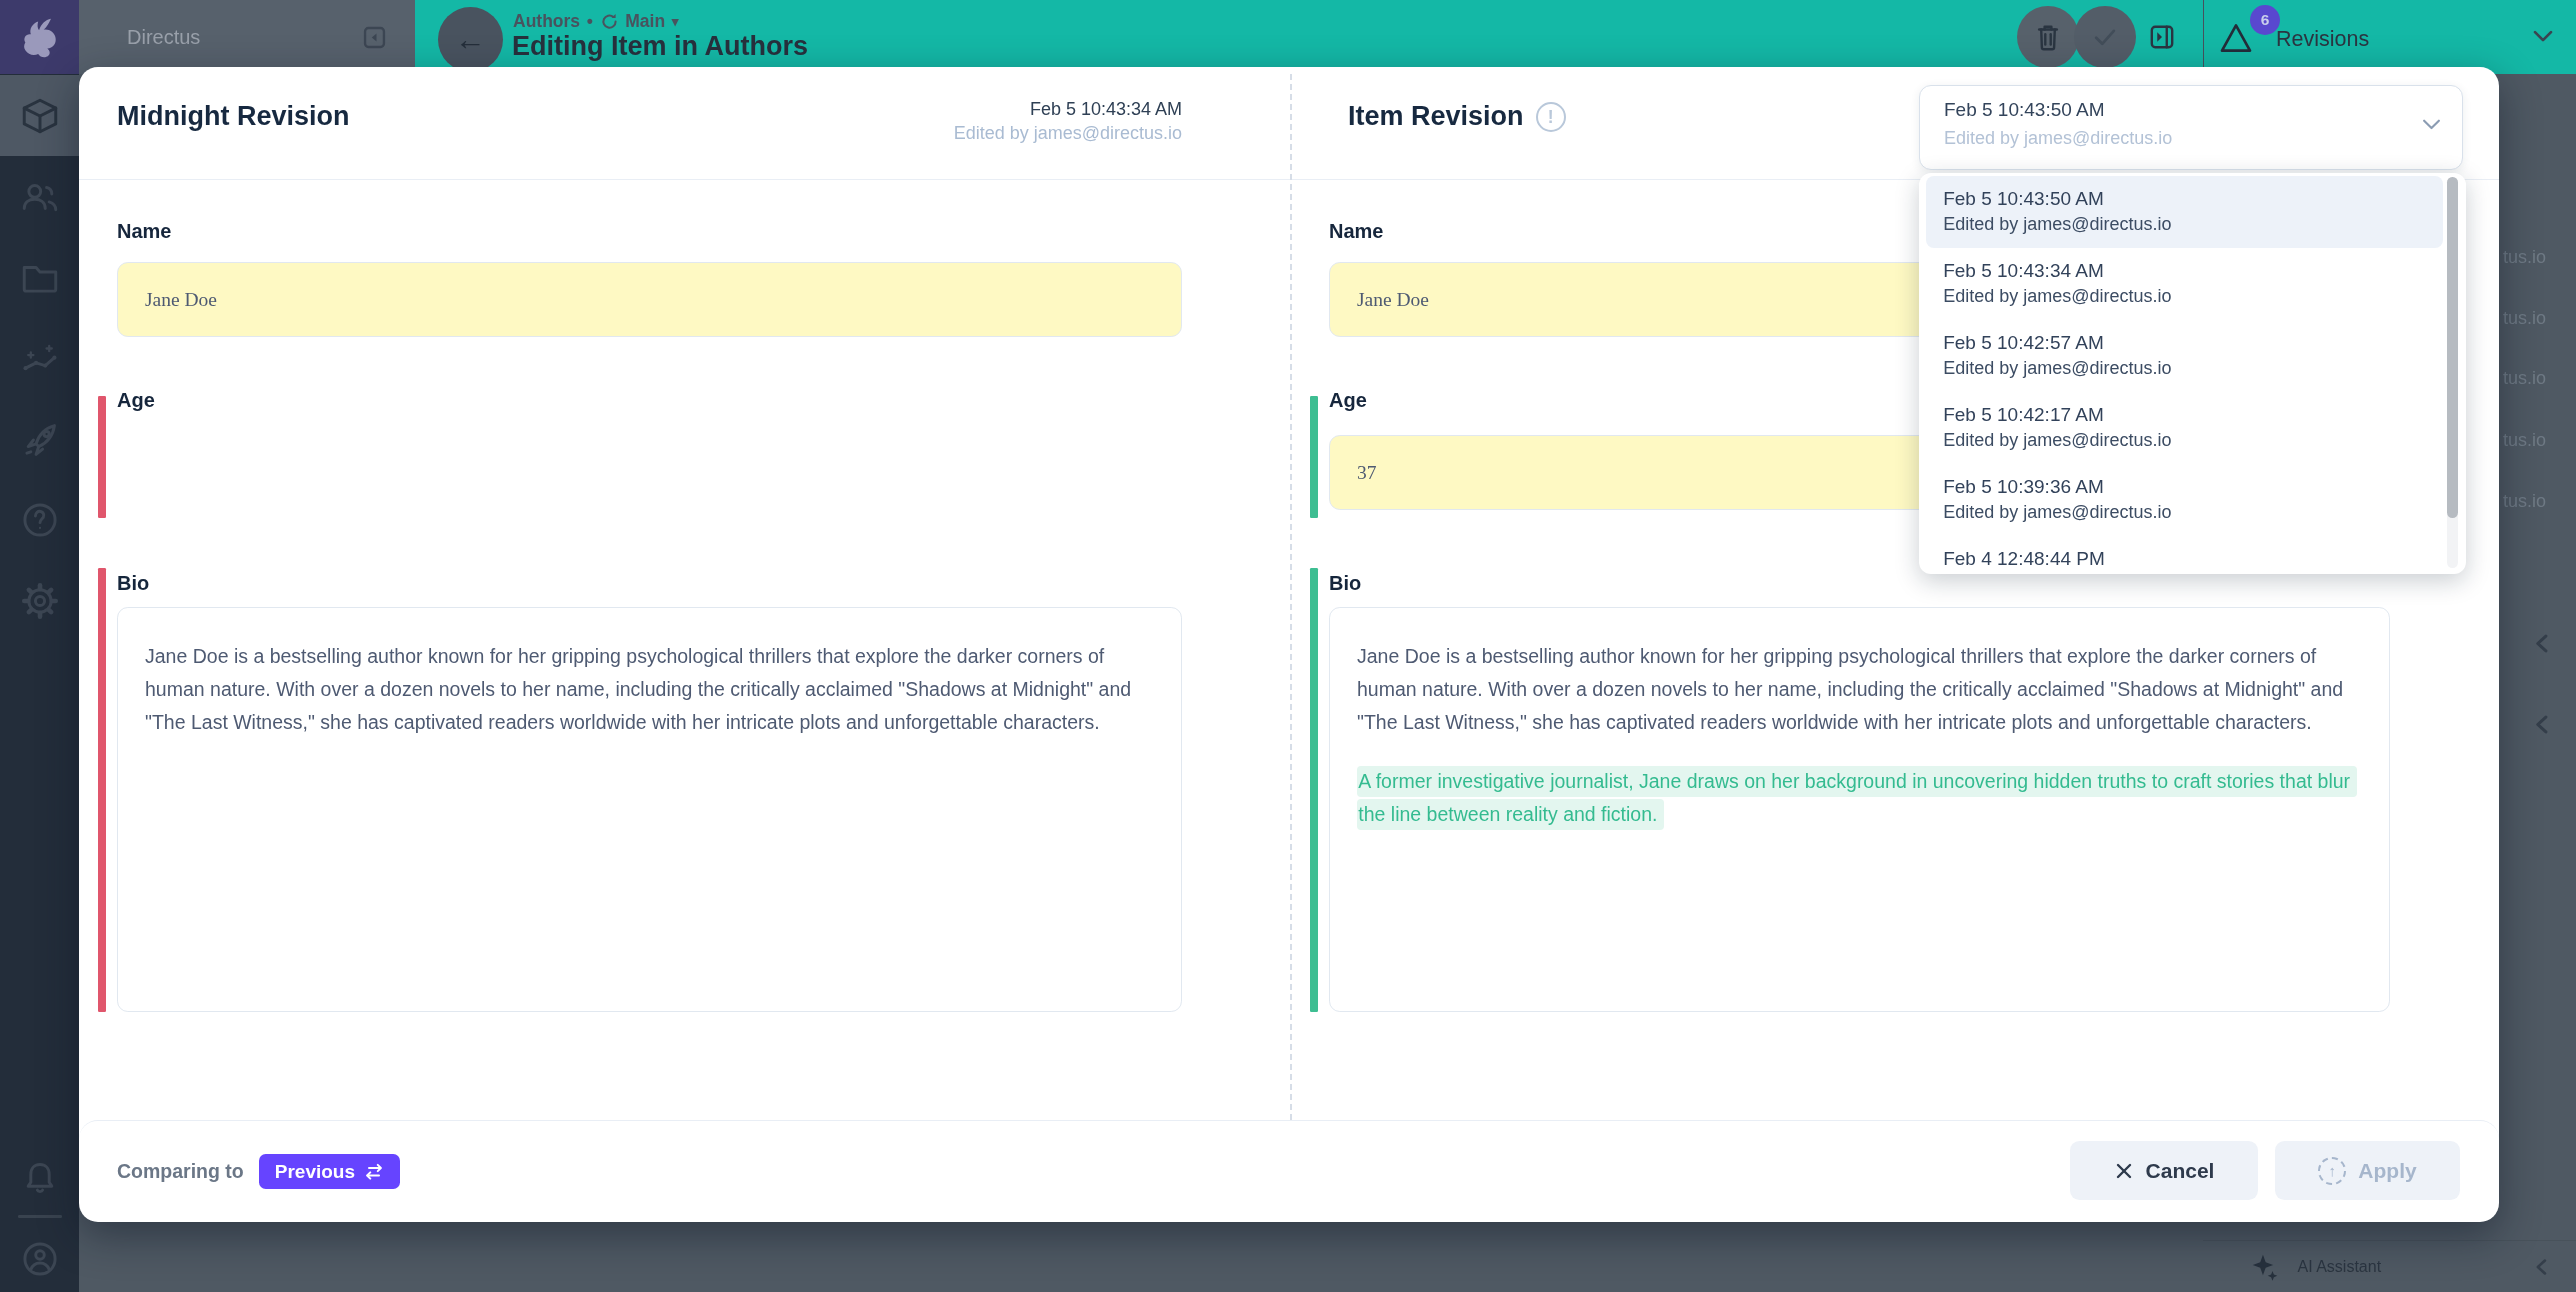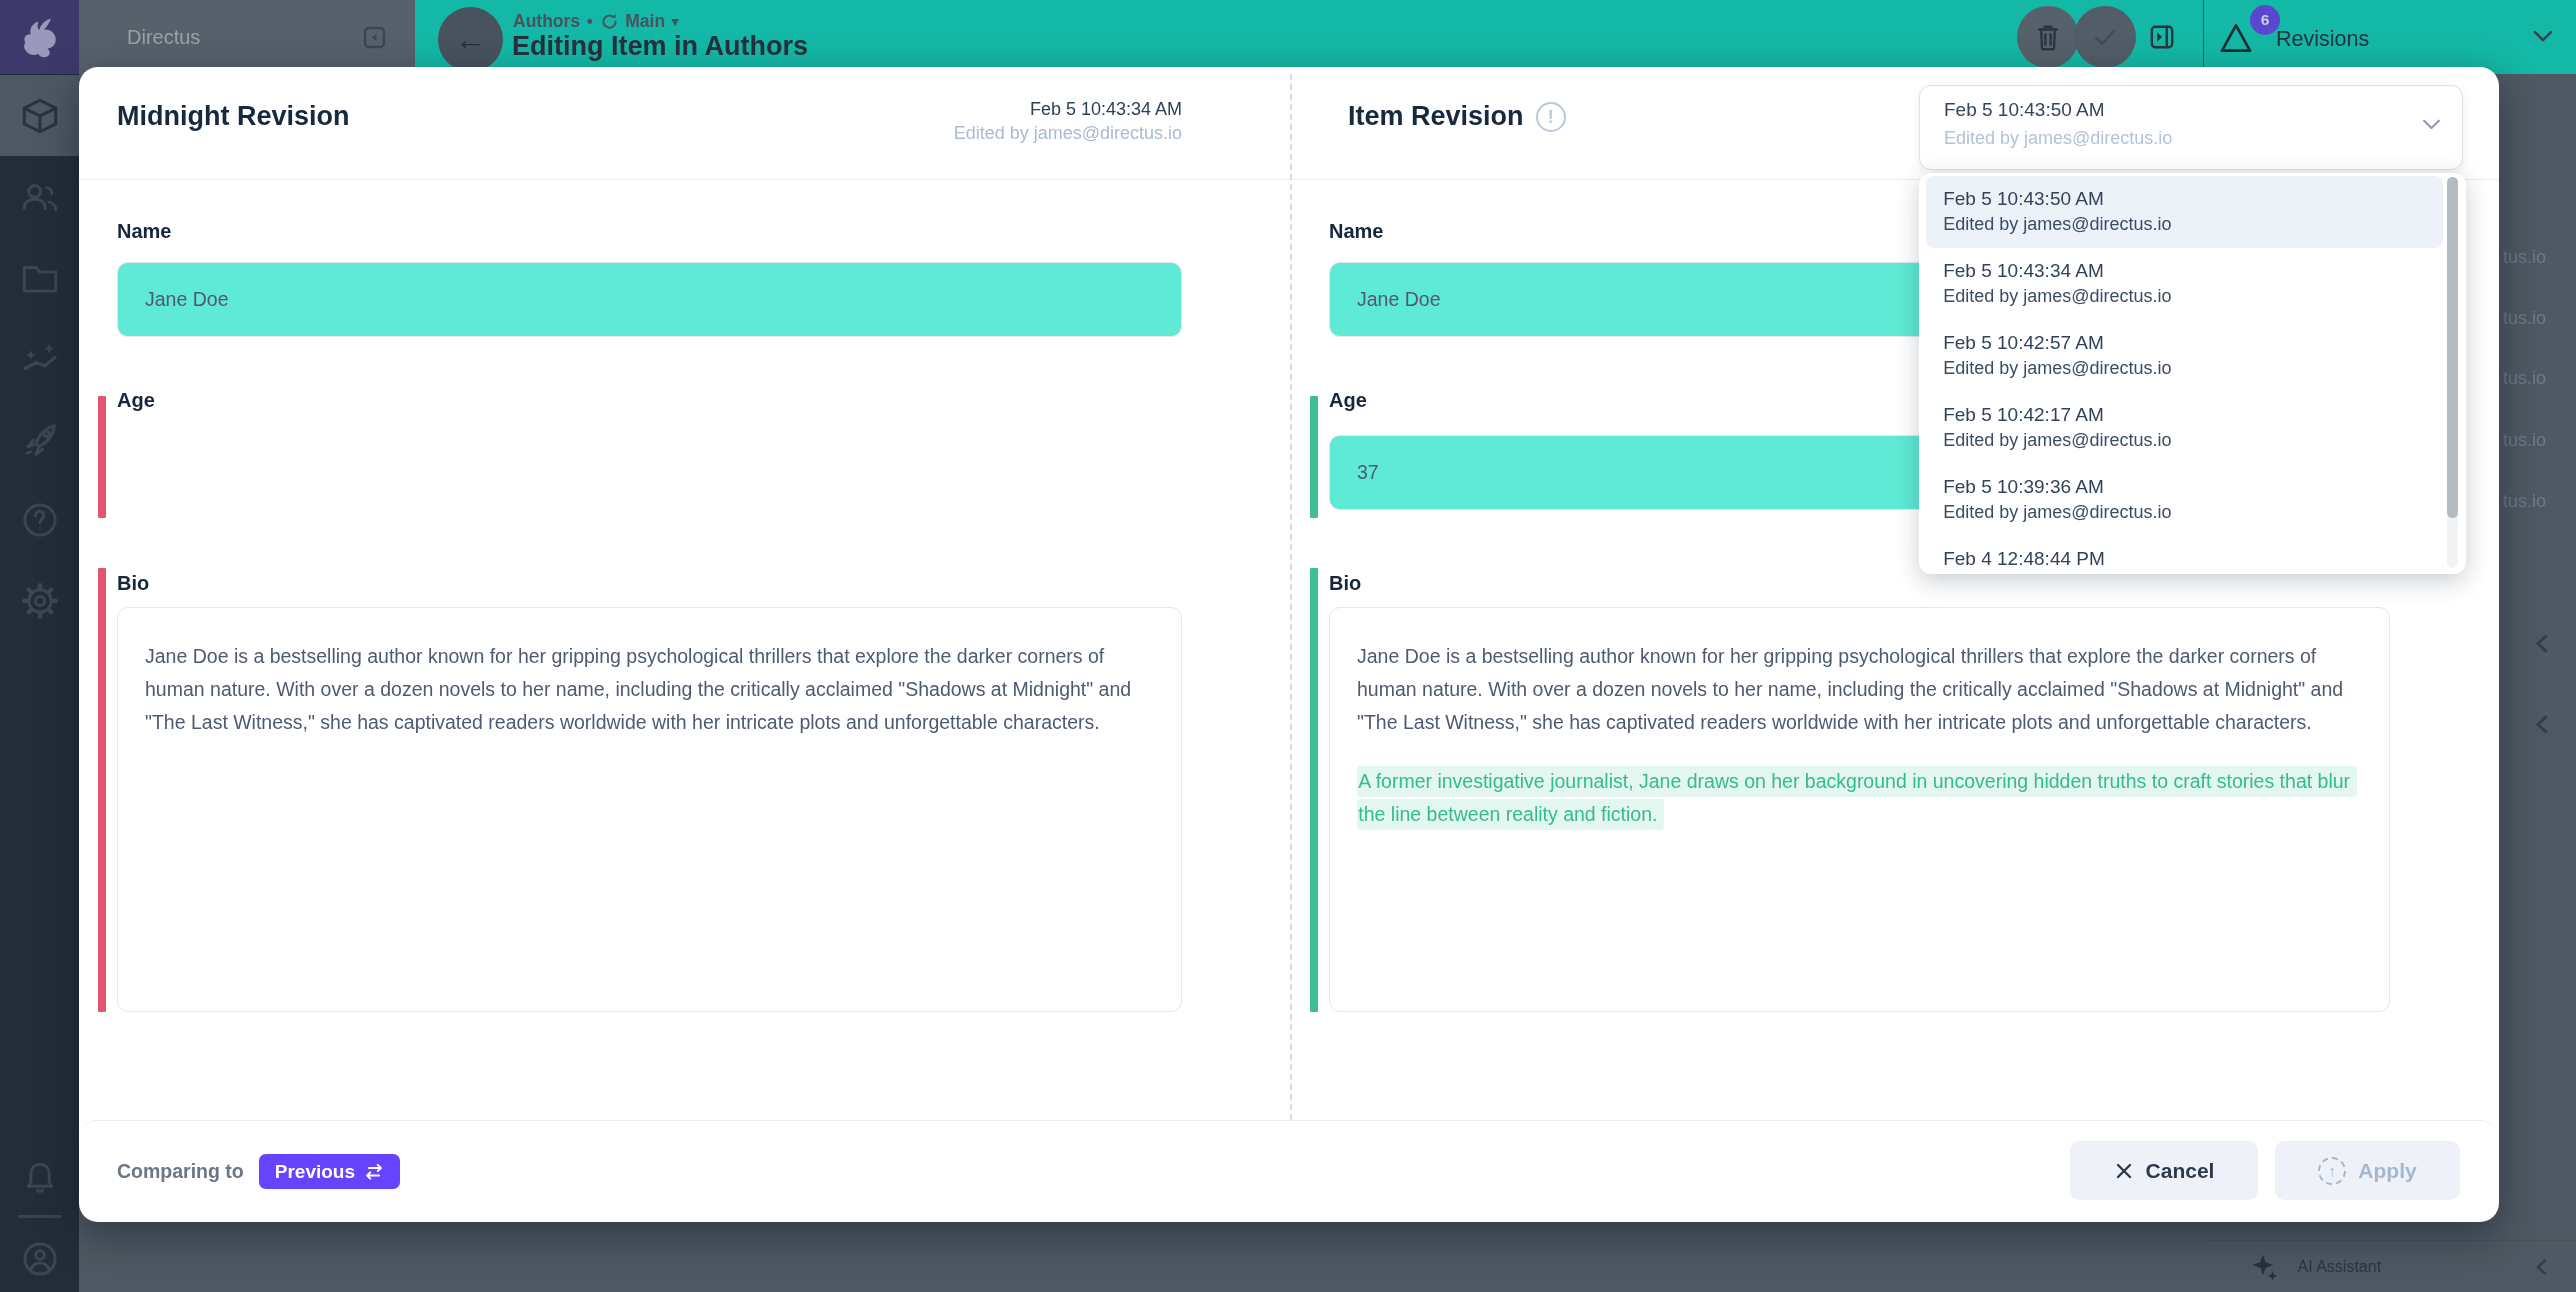--- a/index.html
+++ b/index.html
@@ -66,21 +66,21 @@
   #rev-select { position:absolute; left:1840px; top:17.5px; width:544px; height:85px; background:#fff; border:1.3px solid #d9e1eb; border-radius:12px; box-shadow:0 2.7px 9.4px rgba(25,45,70,.08); padding:13.4px 0 0 24px; }
   #rev-select .sel-time { font-size:19px; color:#33445b; }
   #rev-select .sel-edited { font-size:18px; color:#b3c2d6; margin-top:6.7px; }
   #sel-chevron { position:absolute; right:19px; top:31px; }
 
   
   #col-divider { position:absolute; left:1211px; top:6.7px; height:1046px; border-left:2px dashed #d6dde7; }
 
   
   .field-label { position:absolute; font-size:20px; font-weight:bold; color:#16263c; }
-  .input-box { position:absolute; height:75px; background:#5eead4; border:1.3px solid #e1e8f0; border-radius:10.8px; display:flex; align-items:center; padding-left:27px; font-size:19.5px; color:#4e5a72; }
+  .input-box { position:absolute; height:75px; background:#fef9c3; border:1.3px solid #e1e8f0; border-radius:10.8px; display:flex; align-items:center; padding-left:27px; font-size:19.5px; color:#4e5a72;font-family:Liberation Serif, serif; }
   .bio-box { position:absolute; height:405px; background:#fff; border:1.3px solid #e1e8f0; border-radius:10.8px; padding:32px 27px; font-size:19.5px; line-height:33px; color:#4e5a72; overflow:hidden; }
   .change-bar { position:absolute; width:8px; border-radius:1.3px; }
   .bar-red { background:#e0566c; }
   .bar-green { background:#3ebe92; }
   .col-l-x { left:38px; width:1065px; }
   .col-r-x { left:1250px; width:1061px; }
   .lbl-l { left:38px; } .lbl-r { left:1250px; }
   .bar-l { left:19px; } .bar-r { left:1231px; }
   .row-name-label { top:153px; } .row-name-input { top:195px; }
   .row-age-bar { top:329px; height:122px; }

